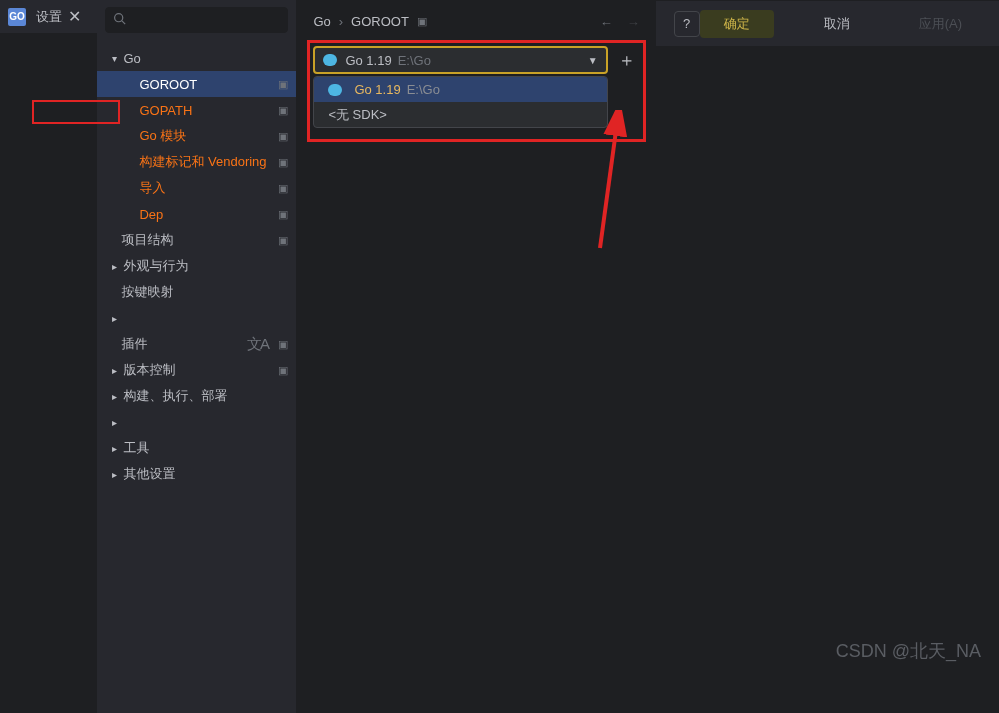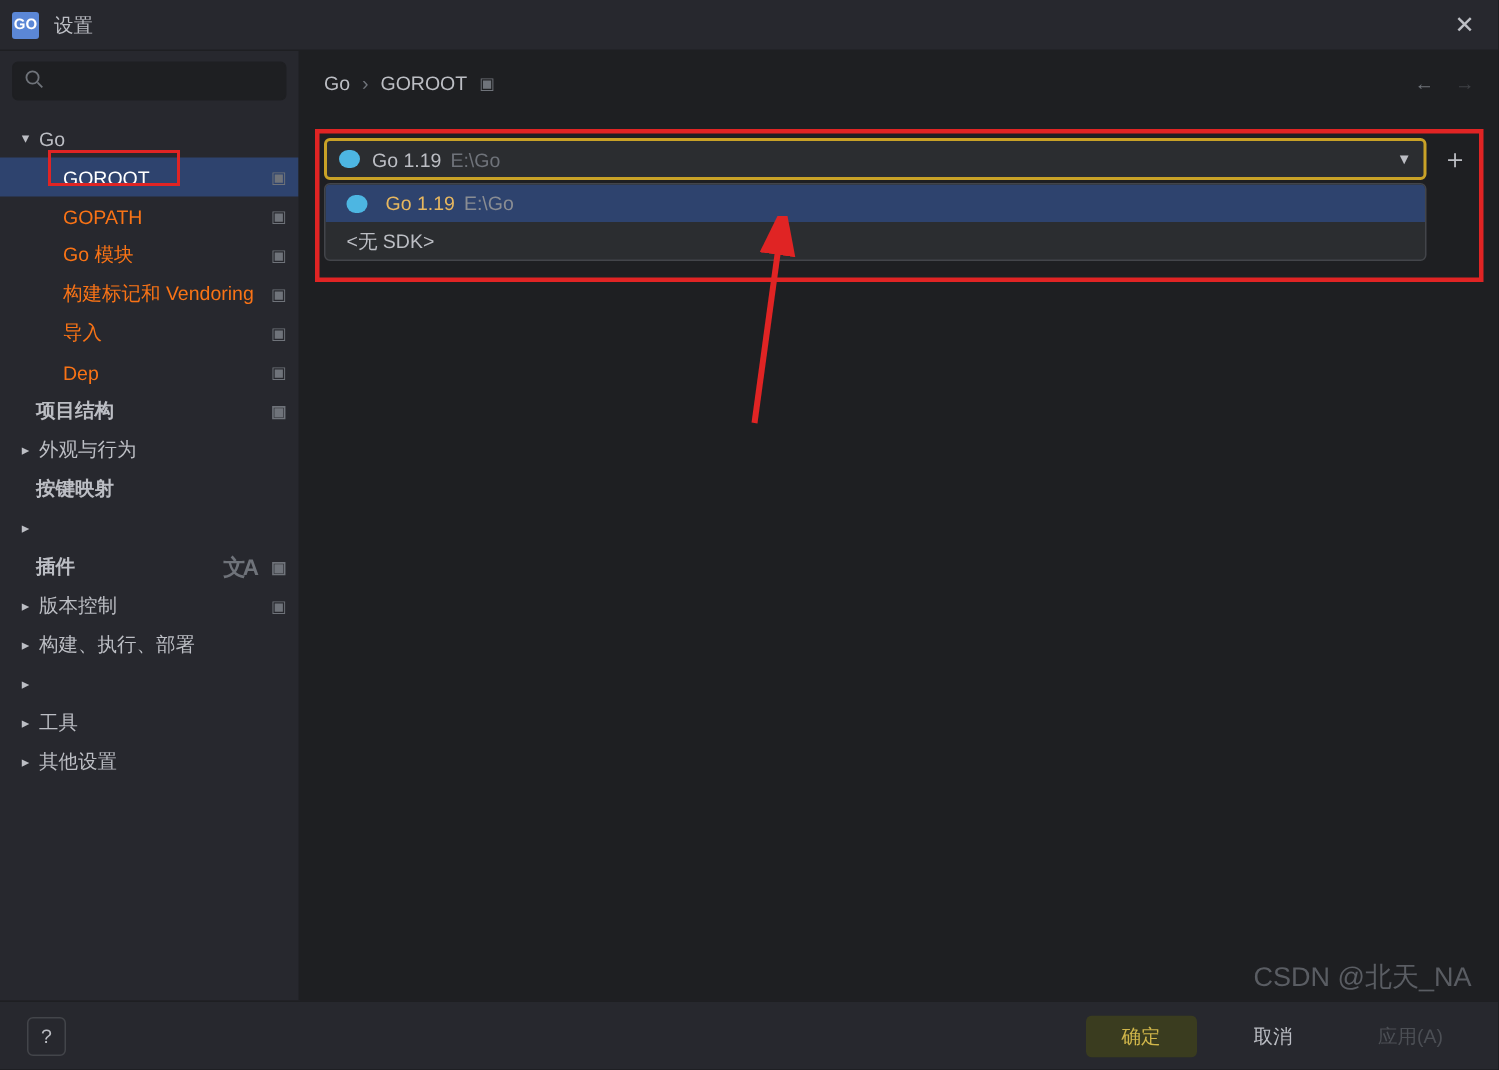--- a/index.html
+++ b/index.html
@@ -8,21 +8,21 @@
     background:#1e1f22;
     font-family:"Segoe UI", "Microsoft YaHei", Arial, sans-serif;
     font-size:13px;
     color:#bcbec4;
     user-select:none;
     overflow:hidden;
   }
   .window {
     width:999px; height:713px;
     background:#1e1f22;
-    display:flex; flex-direction:column;
+    display:flex; flex-direction:row;
     position:relative;
   }
   
   .titlebar {
     height:34px;
     background:#27282e;
     display:flex; align-items:center;
     padding:0 10px 0 8px;
     border-bottom:1px solid #1e1f22;
   }
@@ -78,21 +78,21 @@
     background:#2e436e;
   }
   .tree-row.sel .lbl { color:#fff; }
   .tree-row .suffix-ico {
     color:#6f737a; font-size:11px;
   }
   .tree-row .lang-ico {
     color:#6f737a; letter-spacing:-2px; font-size:15px; margin-right:10px;
   }
   .indent2 { padding-left:40px; }
-  .indent1 { padding-left:22px;font-weight:bold; }
+  .indent1 { padding-left:22px; }
 
   
   .annot-goroot {
     position:absolute;
     left:32px; top:100px;
     width:88px; height:24px;
     border:2px solid #e02424;
     pointer-events:none;
   }
 
@@ -112,21 +112,21 @@
   .crumbbar .sep   { color:#6f737a; margin:0 8px; }
   .crumbbar .suffix-ico { color:#6f737a; font-size:11px; margin-left:8px;}
   .crumb-nav {
     margin-left:auto;
     display:flex; gap:14px;
     color:#6f737a;
   }
 
   
   .sdk-area {
-    margin:16px 16px 0 16px;
+    margin:4px 16px 0 16px;
     position:relative;
   }
   
   .annot-sdk {
     position:absolute;
     left:-6px; top:-6px;
     right:-6px;
     height:102px;
     border:3px solid #e02424;
     pointer-events:none;
@@ -202,21 +202,21 @@
   }
   .help-btn {
     width:26px; height:26px;
     border:1px solid #43454a;
     border-radius:4px;
     display:flex; align-items:center; justify-content:center;
     color:#bcbec4;
   }
   .footer-right {
     margin-left:auto;
-    display:flex; gap:14px;
+    display:flex; gap:26px;
   }
   .btn {
     min-width:74px;
     height:28px;
     border-radius:4px;
     display:flex; align-items:center; justify-content:center;
     padding:0 18px;
     border:1px solid transparent;
   }
   .btn.primary { background:#3a3c1f; color:#d0b64a; }

